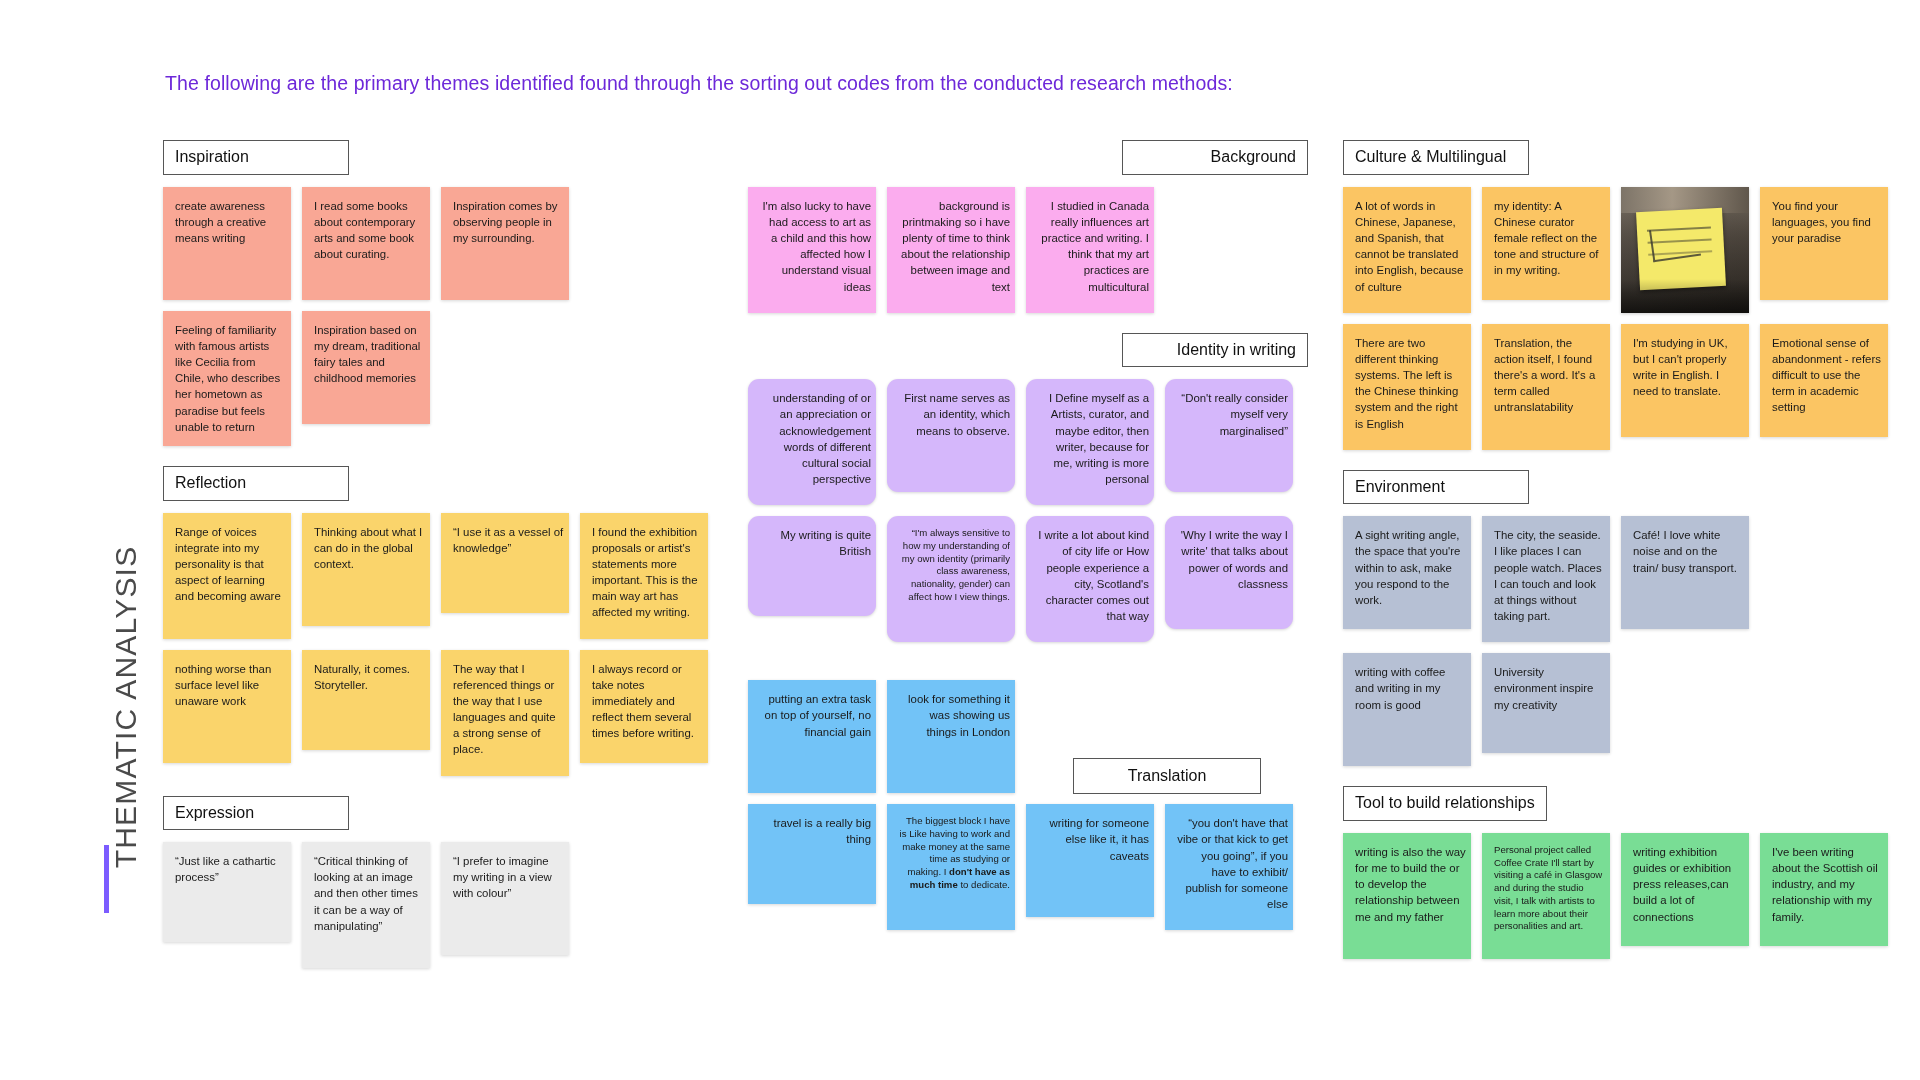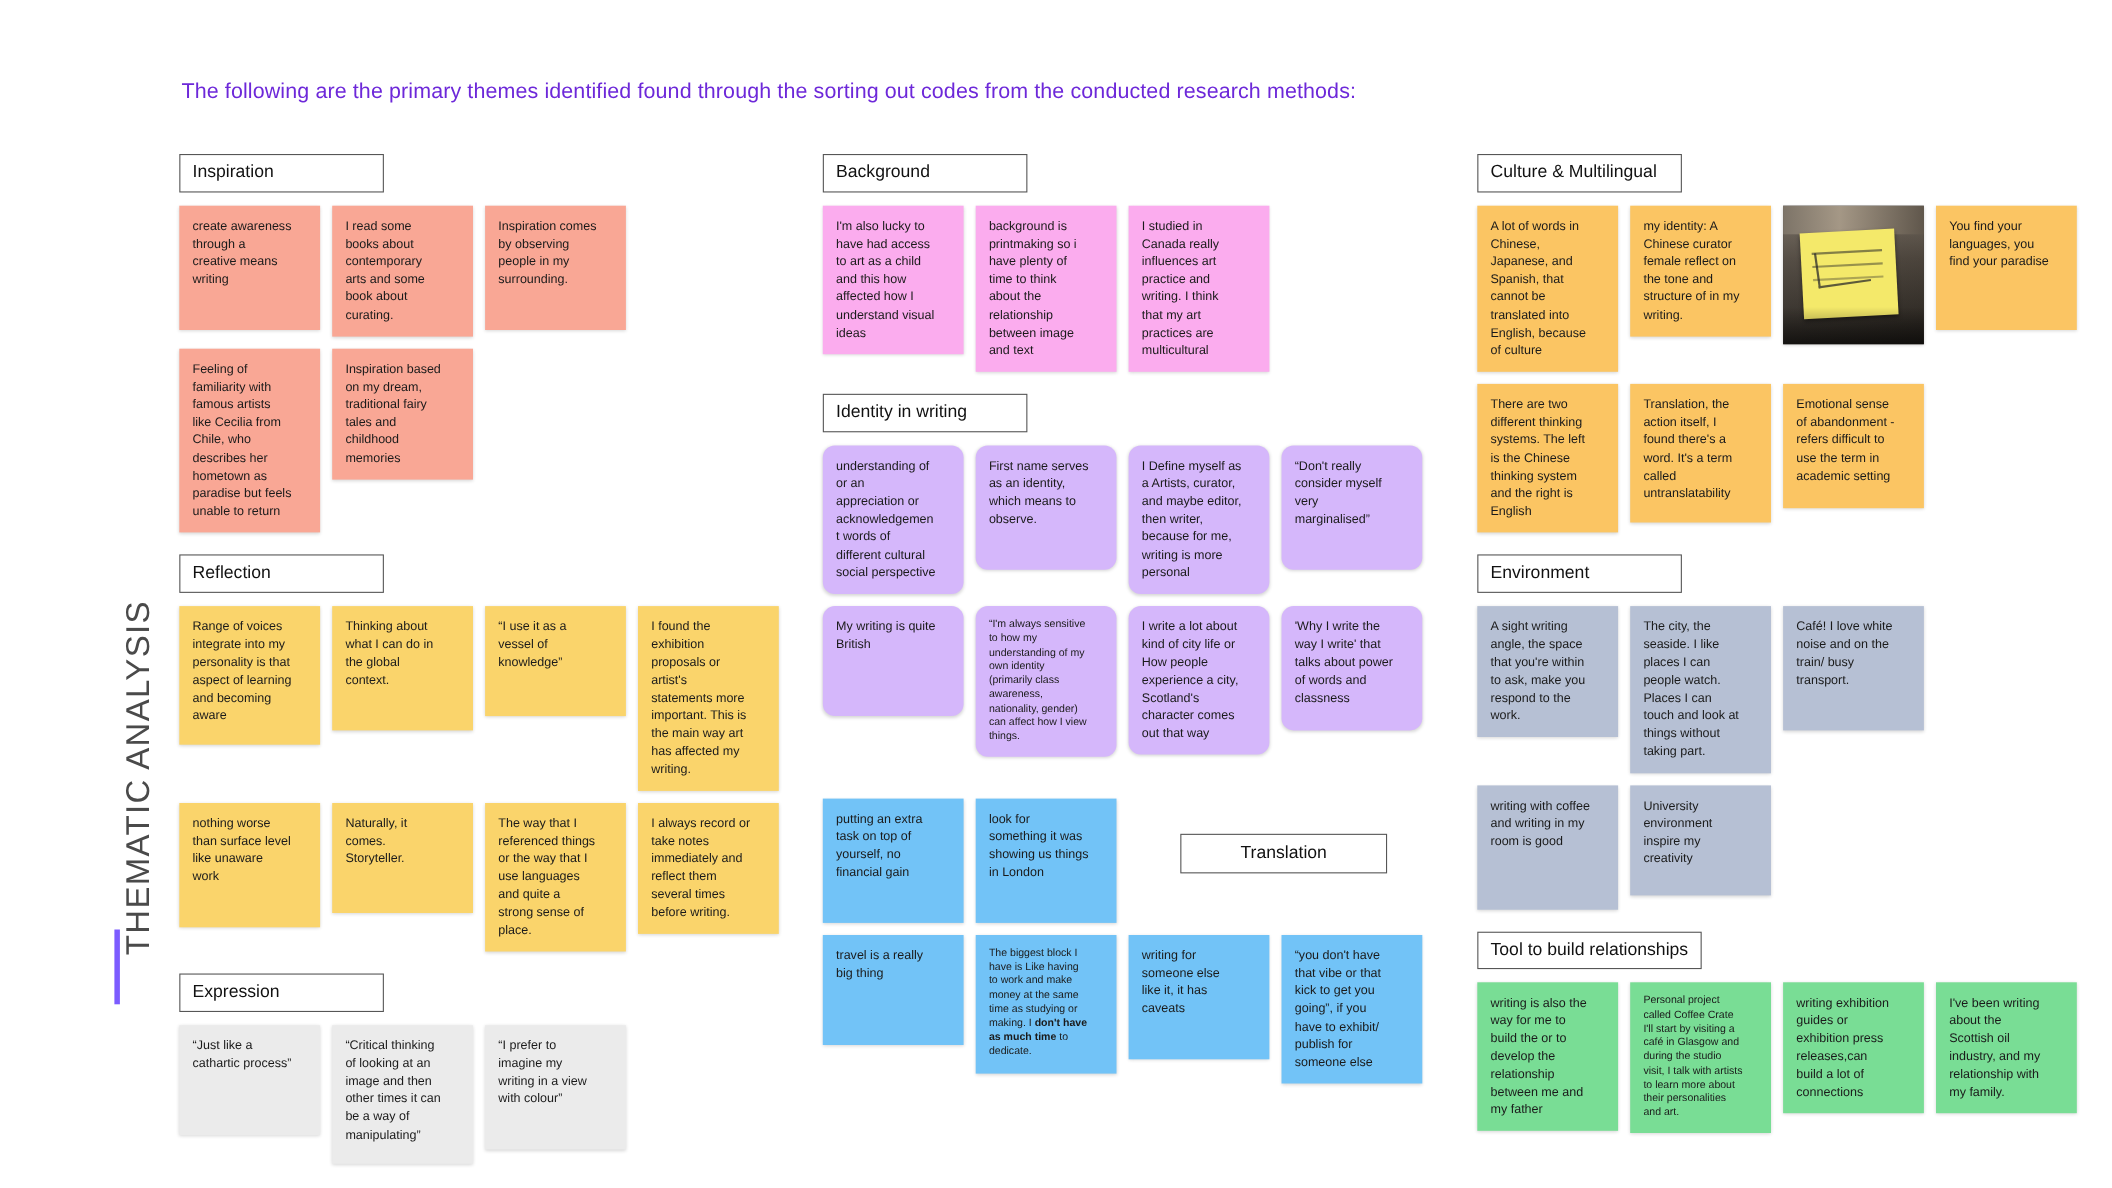--- a/index.html
+++ b/index.html
@@ -66,21 +66,21 @@
     left: 0;
     top: 0;
     width: 1920px;
     height: 1080px;
   }
   .column {
     position: absolute;
     top: 140px;
   }
   #col-left   { left: 163px;  width: 560px; }
-  #col-mid    { left: 748px;  width: 560px; }
+  #col-mid    { left: 748px;  width: 560px; text-align: right; }
   #col-right  { left: 1343px; width: 560px; }
 
   
   .group { margin-bottom: 20px; }
 
   .group-label {
     display: inline-block;
     min-width: 186px;
     border: 1px solid #565656;
     background: #ffffff;
@@ -97,21 +97,21 @@
     display: flex;
     gap: 11px;
     margin-bottom: 11px;
     align-items: flex-start;
   }
 
   
   .card {
     width: 128px;
     box-sizing: border-box;
-    padding: 11px 25px 11px 12px;
+    padding: 11px 5px 11px 12px;
     font-size: 11.4px;
     line-height: 1.42;
     color: #1a1a1a;
     box-shadow: 0 1px 3px rgba(0,0,0,0.16);
     overflow: hidden;
     word-wrap: break-word;
   }
   .card.h-tall   { min-height: 126px; }
   .card.h-mid    { min-height: 113px; }
   .card.h-short  { min-height: 100px; }
@@ -296,20 +296,21 @@
               <div class="photo-strip-top"></div>
               <div class="photo-note"></div>
               <div class="photo-scribble"></div>
               <div class="photo-shadow"></div>
             </div>
             <div class="card c-amber h-mid"><span>You find your languages, you find your paradise</span></div>
           </div>
           <div class="row">
             <div class="card c-amber h-tall"><span>There are two different thinking systems. The left is the Chinese thinking system and the right is English</span></div>
             <div class="card c-amber h-tall"><span>Translation, the action itself, I found there's a word. It's a term called untranslatability</span></div>
+            <div class="card c-amber h-mid"><span>I'm studying in UK, but I can't properly write in English. I need to translate.</span></div>
             <div class="card c-amber h-mid"><span>Emotional sense of abandonment - refers difficult to use the term in academic setting</span></div>
           </div>
         </div></div>
       <div class="group"><div class="group-label">Environment</div><div class="rows">
           <div class="row">
             <div class="card c-steel h-mid"><span>A sight writing angle, the space that you're within to ask, make you respond to the work.</span></div>
             <div class="card c-steel h-tall"><span>The city, the seaside. I like places I can people watch. Places I can touch and look at things without taking part.</span></div>
             <div class="card c-steel h-mid"><span>Café! I love white noise and on the train/ busy transport.</span></div>
           </div>
           <div class="row">

